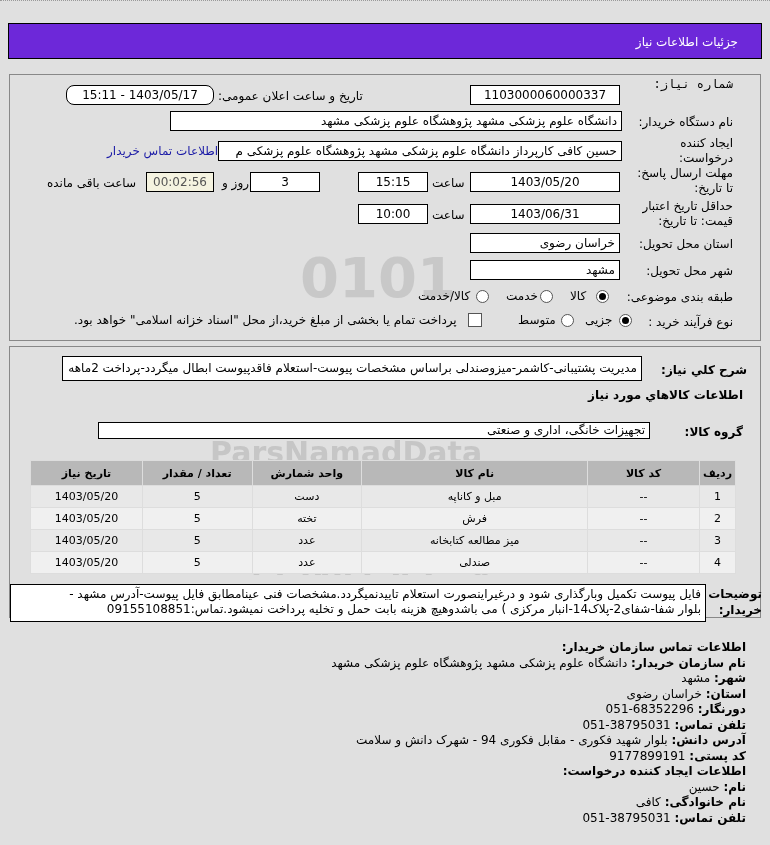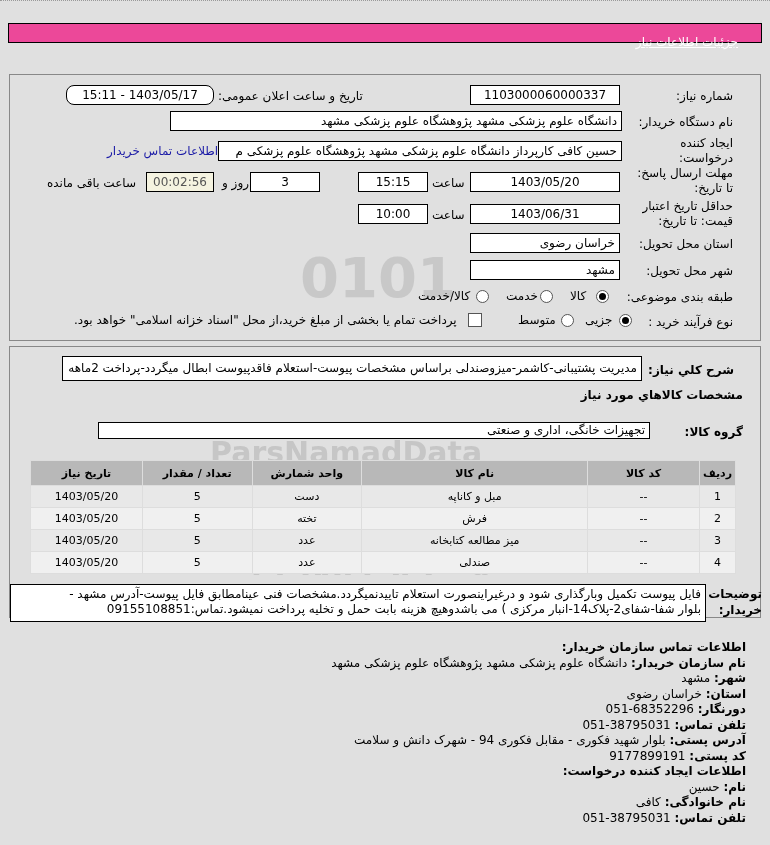--- a/index.html
+++ b/index.html
@@ -12,24 +12,24 @@
     color: #000;
     direction: rtl;
     position: relative;
     overflow: hidden;
   }
   .top-dots {
     position: absolute; left: 0; right: 0; top: 0; height: 3px;
     border-top: 1px dotted #999;
   }
   .title-bar {
-    position: absolute; left: 8px; top: 23px; width: 500px; right: 8px; width: auto; height: 20px;
-    background: #ec4899; border: 1px solid #000;
+    position: absolute; left: 8px; top: 23px; width: 500px; right: 8px; width: auto; height: 36px;
+    background: #6d28d9; border: 1px solid #000;
     color: #fff; font-size: 12px;
-    padding: 0 23px; line-height: 36px; text-decoration: underline;
+    padding: 0 23px; line-height: 36px;
   }
   .panel {
     position: absolute; left: 9px; right: 9px;
     border: 1px solid #888;
     background: transparent;
   }
   .panel1 { top: 74px; height: 267px; }
   .panel2 { top: 346px; height: 272px; }
   .lbl { position: absolute; font-size: 12px; white-space: nowrap; line-height: 15px; }
   .box {
@@ -80,21 +80,21 @@
 </div>
 
 <div class="watermark" style="left:300px;top:245px;font-size:56px;color:rgba(140,140,140,0.28);">0101</div>
 <div class="watermark" style="left:210px;top:435px;font-size:30px;">ParsNamadData</div>
 <div class="watermark" style="left:200px;top:480px;font-size:24px;font-weight:normal;font-style:italic;">مرکز فرآوری اطلاعات پارس داده ها</div>
 <div class="watermark" style="left:195px;top:508px;font-size:26px;">پایگاه اطلاع رسانی مناقصه ومزایده</div>
 <div class="watermark" style="left:230px;top:545px;font-size:32px;">۰۲۱-۸۸۳۴۹۶۷۰-۵</div>
 
 <div class="panel panel1"></div>
 
-<span class="lbl" style="right:37px;top:89px;">شماره نیاز:</span>
+<span class="lbl" style="right:37px;top:78px;font-family:Liberation Mono, monospace;">شماره نیاز:</span>
 <div class="box" style="left:470px;top:85px;width:150px;">1103000060000337</div>
 
 <span class="lbl" style="left:218px;top:89px;">تاریخ و ساعت اعلان عمومی:</span>
 <div class="box" style="left:66px;top:85px;width:148px;border-radius:8px;">1403/05/17 - 15:11</div>
 
 <span class="lbl" style="right:37px;top:115px;">نام دستگاه خریدار:</span>
 <div class="box right" style="left:170px;top:111px;width:452px;">دانشگاه علوم پزشکی مشهد   پژوهشگاه علوم پزشکی مشهد</div>
 
 <span class="lbl" style="right:37px;top:136px;width:95px;white-space:normal;text-align:right;">ایجاد کننده درخواست:</span>
 <div class="box right" style="left:218px;top:141px;width:404px;">حسین کافی کارپرداز دانشگاه علوم پزشکی مشهد   پژوهشگاه علوم پزشکی م</div>
@@ -131,24 +131,24 @@
 <span class="lbl" style="right:37px;top:315px;">نوع فرآیند خرید :</span>
 <span class="radio on" style="left:619px;top:314px;"></span>
 <span class="lbl" style="left:585px;top:313px;">جزیی</span>
 <span class="radio" style="left:561px;top:314px;"></span>
 <span class="lbl" style="left:518px;top:313px;">متوسط</span>
 <span class="checkbox" style="left:468px;top:313px;"></span>
 <span class="lbl" style="left:74px;top:313px;">پرداخت تمام یا بخشی از مبلغ خرید،از محل "اسناد خزانه اسلامی" خواهد بود.</span>
 
 <div class="panel panel2"></div>
 
-<span class="lbl bold" style="right:36px;top:363px;">شرح کلي نياز:</span>
+<span class="lbl bold" style="right:23px;top:363px;">شرح کلي نياز:</span>
 <div class="box right" style="left:62px;top:356px;width:580px;height:25px;line-height:23px;">مدیریت پشتیبانی-کاشمر-میزوصندلی براساس مشخصات پیوست-استعلام فاقدپیوست ابطال میگردد-پرداخت 2ماهه</div>
 
-<span class="lbl bold" style="right:27px;top:388px;">مشخصات کالاهاي مورد نياز</span>
+<span class="lbl bold" style="right:27px;top:388px;">اطلاعات کالاهاي مورد نياز</span>
 
 <span class="lbl bold" style="right:27px;top:425px;">گروه کالا:</span>
 <div class="box right" style="left:98px;top:422px;width:552px;height:17px;line-height:15px;padding-left:7px;">تجهیزات خانگی، اداری و صنعتی</div>
 
 <table class="items">
   <thead>
     <tr>
       <th style="width:30px;">ردیف</th>
       <th style="width:100px;">کد کالا</th>
       <th style="width:202px;">نام کالا</th>
@@ -199,19 +199,19 @@
   <div>بلوار شفا-شفای2-پلاک14-انبار مرکزی ) می باشدوهیچ هزینه بابت حمل و تخلیه پرداخت نمیشود.تماس:09155108851</div>
 </div>
 
 <div class="contact">
   <div class="bold">اطلاعات تماس سازمان خریدار:</div>
   <div><span class="bold">نام سازمان خریدار:</span> <span>دانشگاه علوم پزشکی مشهد پژوهشگاه علوم پزشکی مشهد</span></div>
   <div><span class="bold">شهر:</span> <span>مشهد</span></div>
   <div><span class="bold">استان:</span> <span>خراسان رضوی</span></div>
   <div><span class="bold">دورنگار:</span> <span>68352296-051</span></div>
   <div><span class="bold">تلفن تماس:</span> <span>38795031-051</span></div>
-  <div><span class="bold">آدرس پستی:</span> <span>بلوار شهید فکوری - مقابل فکوری 94 - شهرک دانش و سلامت</span></div>
+  <div><span class="bold">آدرس دانش:</span> <span>بلوار شهید فکوری - مقابل فکوری 94 - شهرک دانش و سلامت</span></div>
   <div><span class="bold">کد پستی:</span> <span>9177899191</span></div>
   <div class="bold">اطلاعات ایجاد کننده درخواست:</div>
   <div><span class="bold">نام:</span> <span>حسین</span></div>
   <div><span class="bold">نام خانوادگی:</span> <span>کافی</span></div>
   <div><span class="bold">تلفن تماس:</span> <span>38795031-051</span></div>
 </div>
 
 </body></html>

